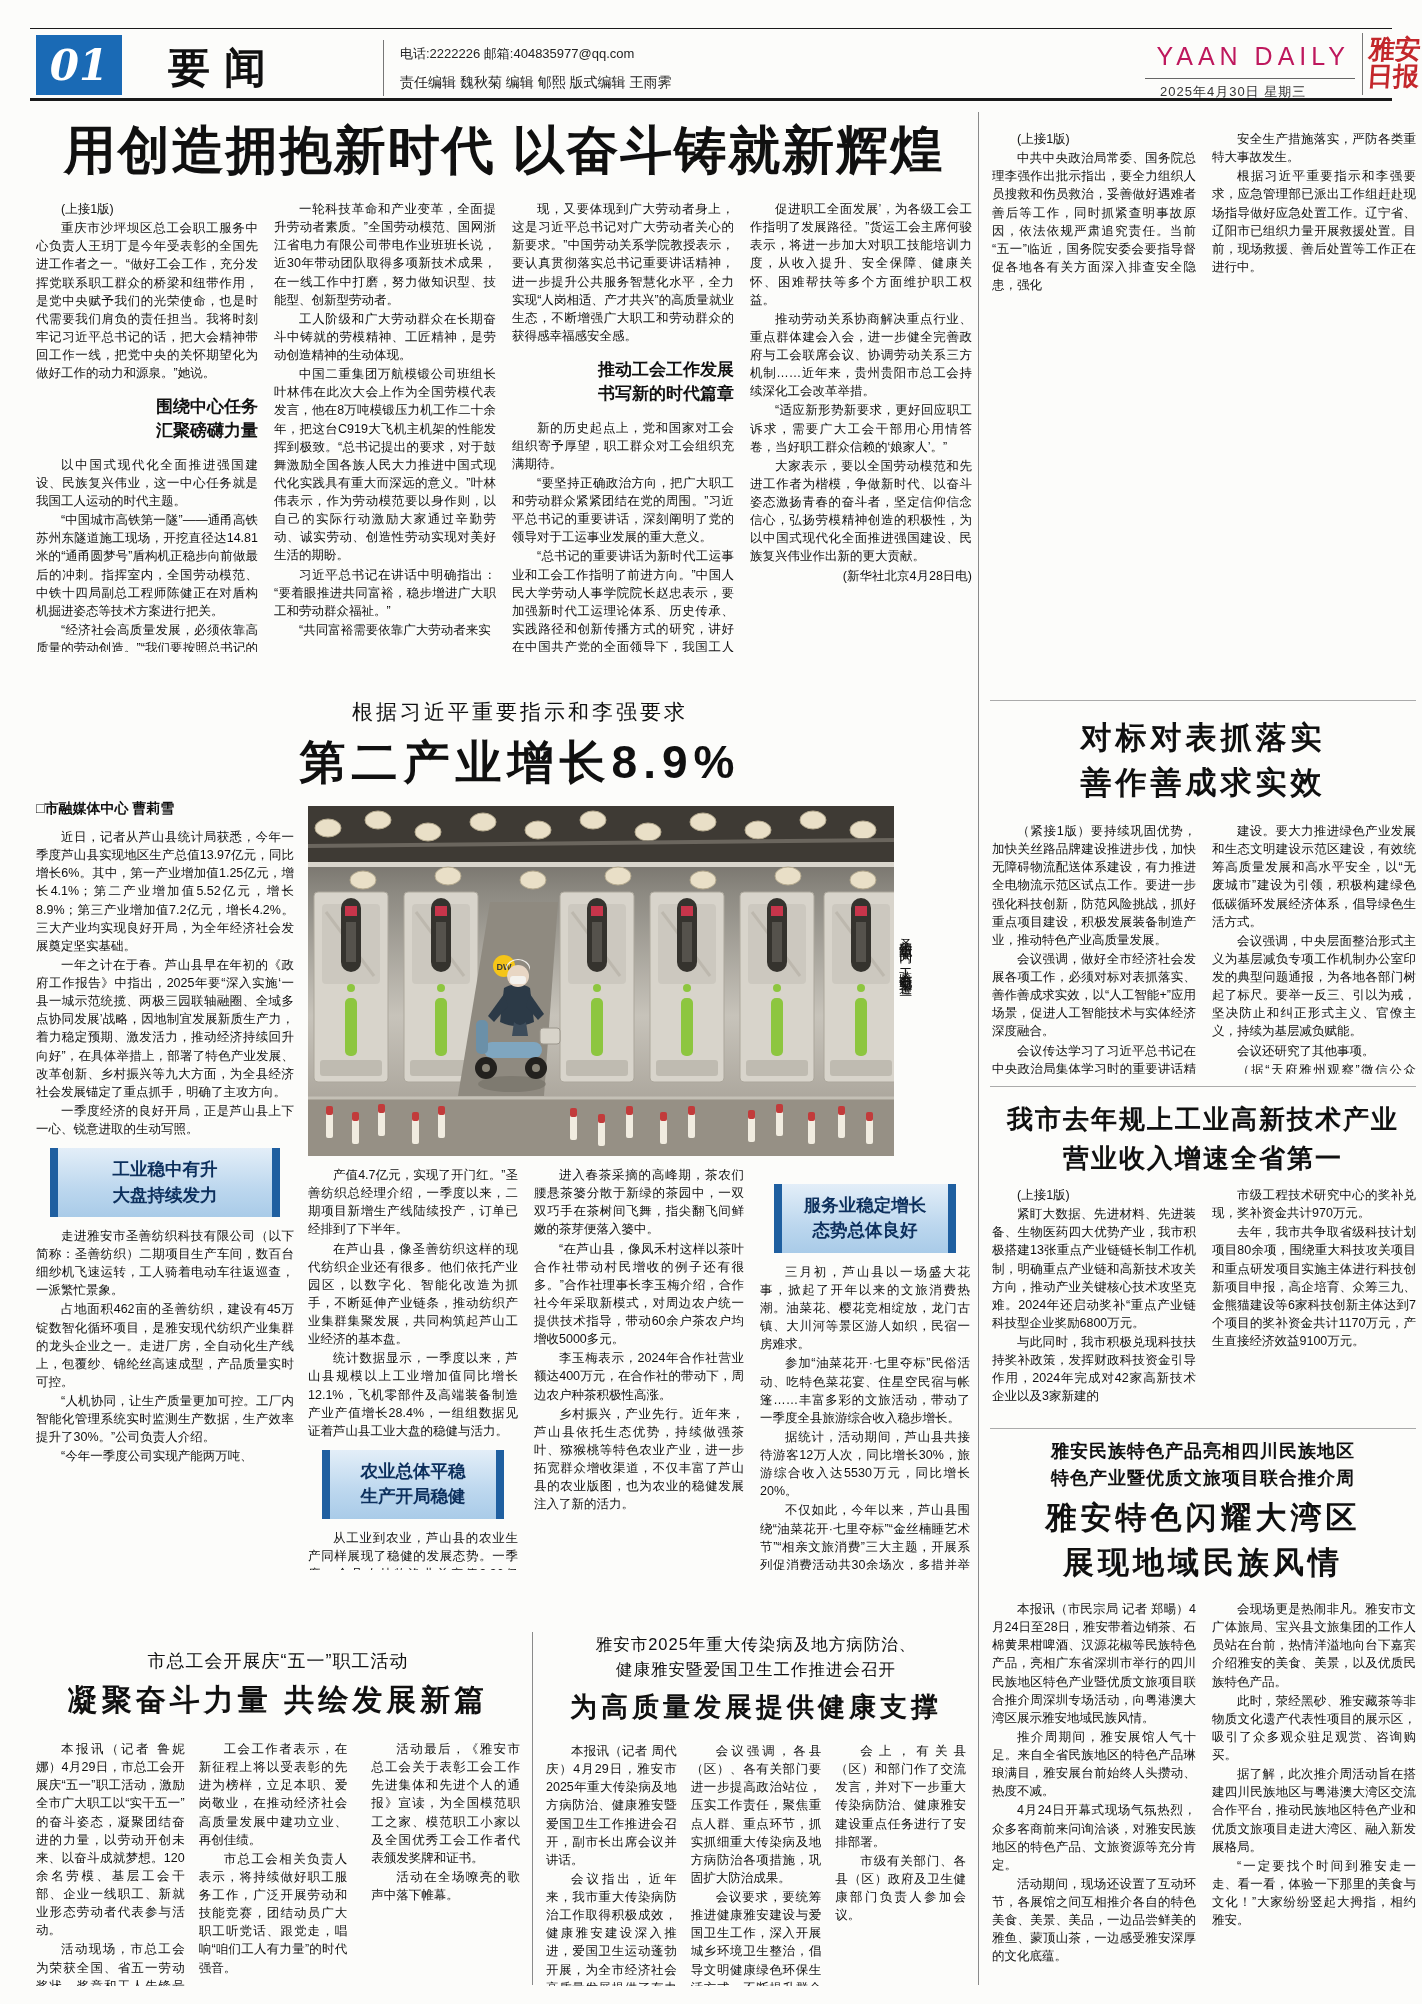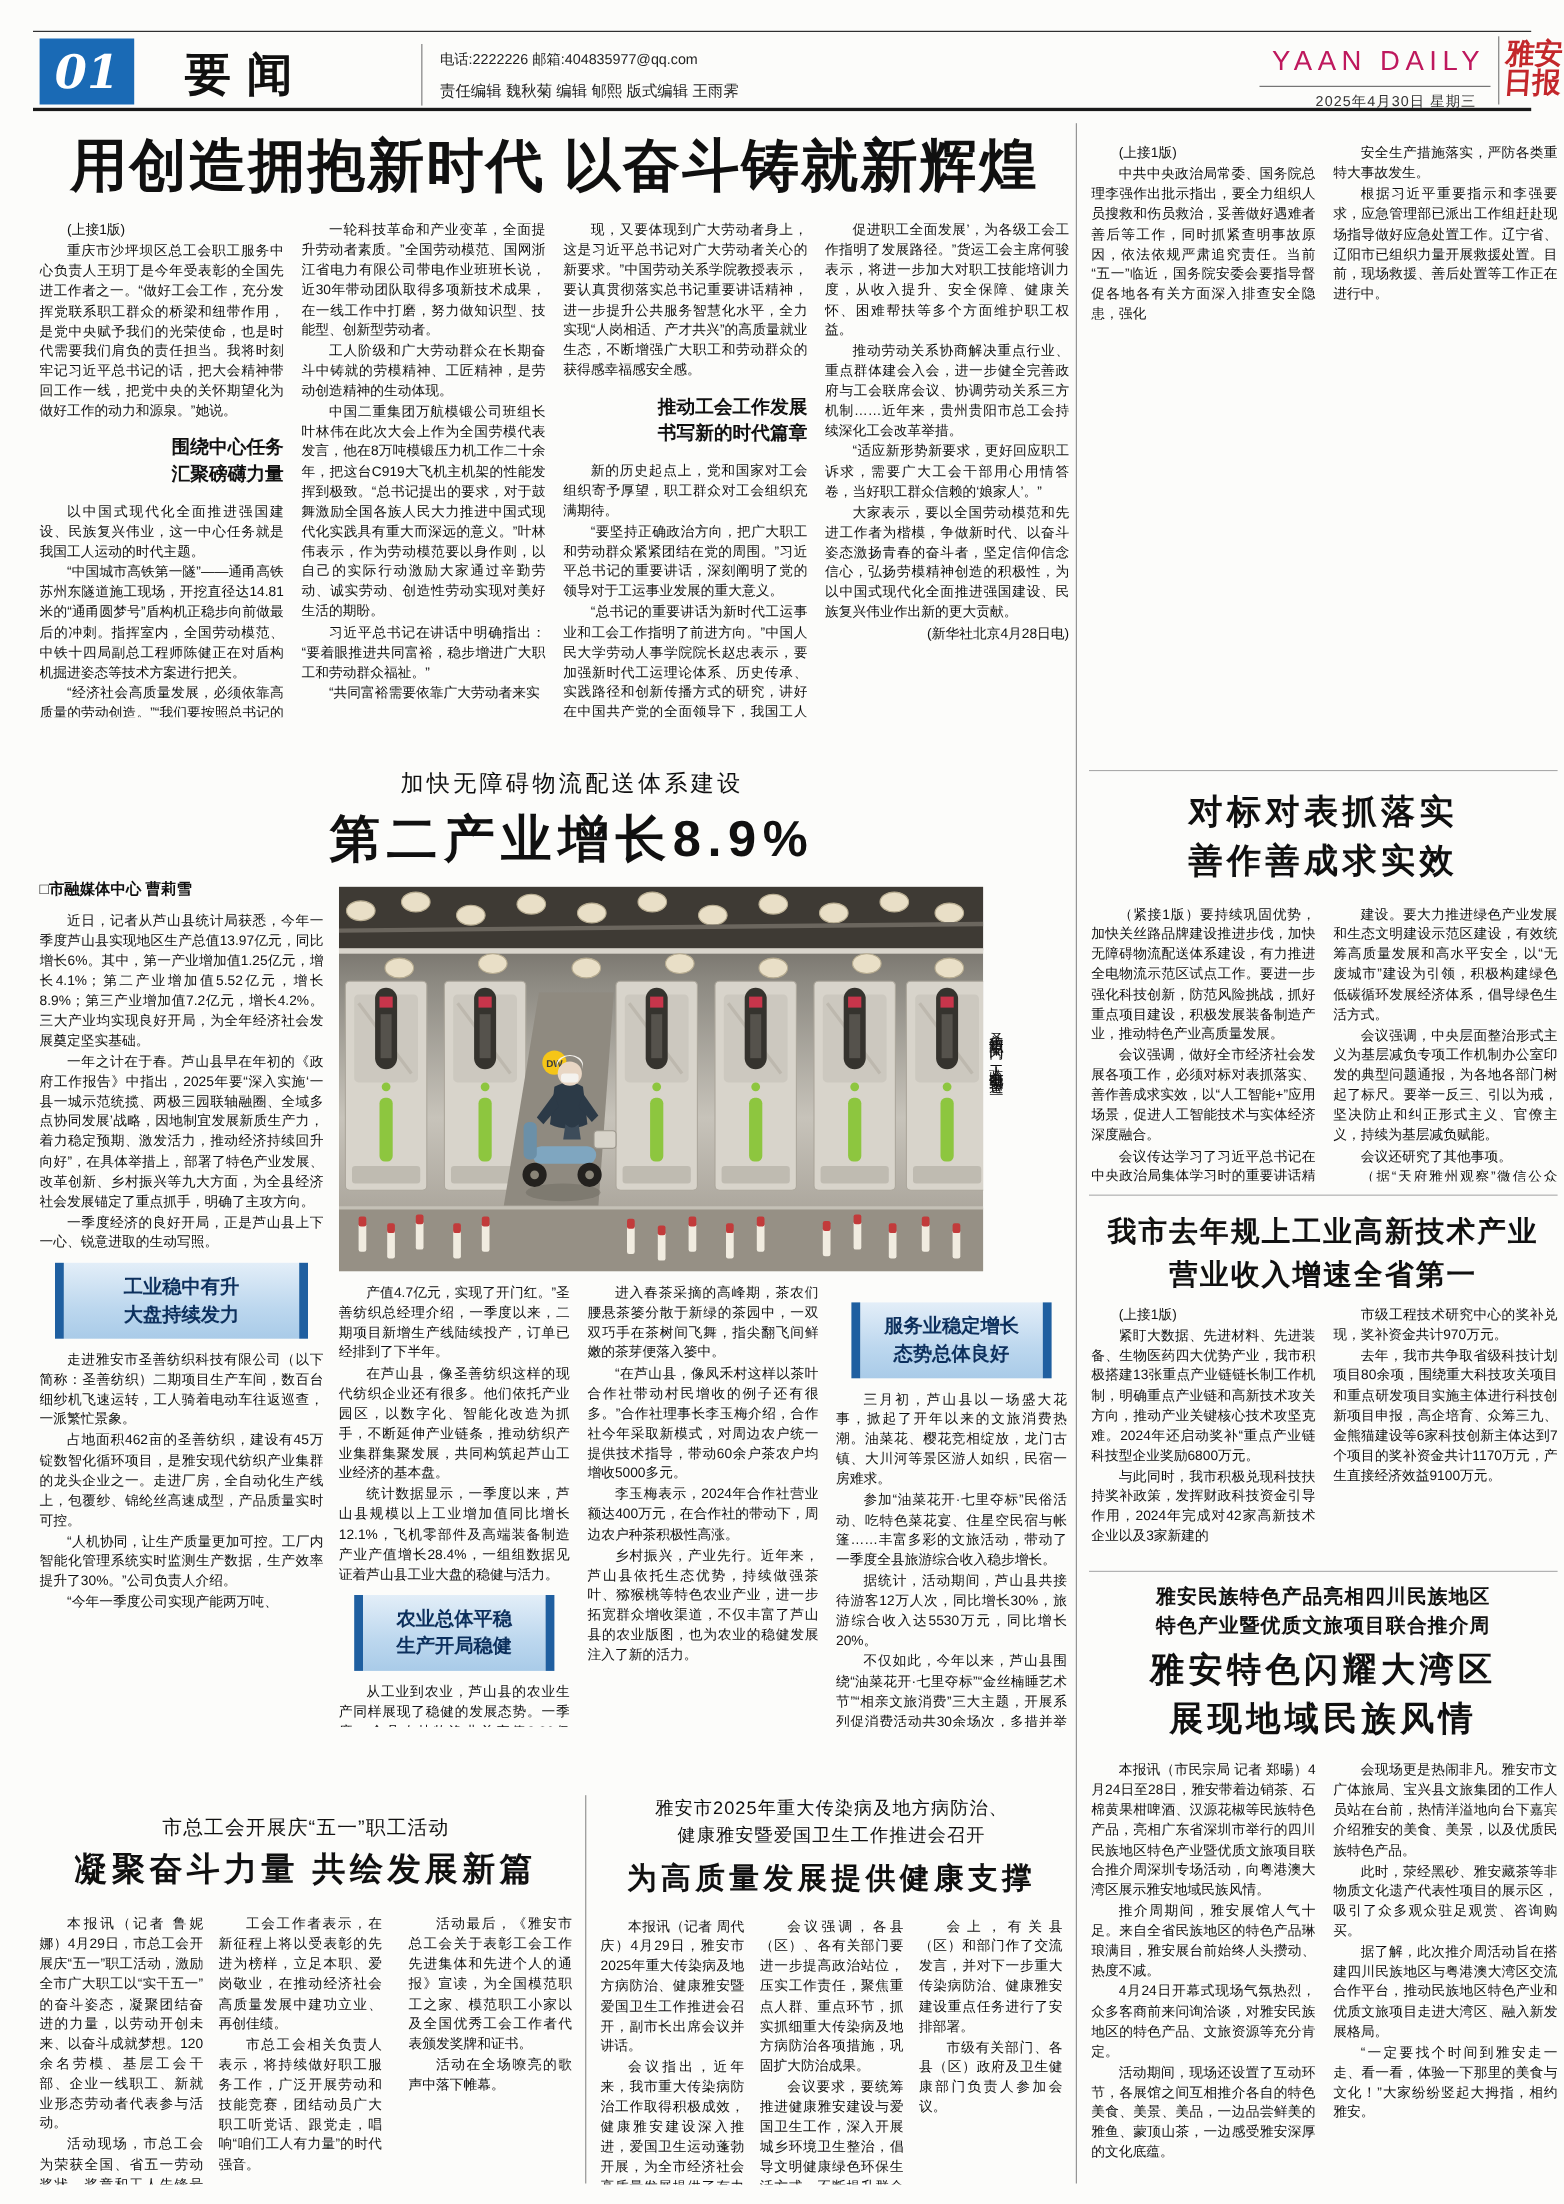--- a/index.html
+++ b/index.html
@@ -9,21 +9,21 @@
   .rule-h{position:absolute;background:#1a1a1a;}
   .rule-v{position:absolute;background:#8a8a8a;width:1px;}
   .rule-lt{position:absolute;background:#aaa;height:1px;}
 
   
   .pagenum{display:flex;align-items:center;justify-content:center;background:#1a6ab5;color:#fff;
            font-family:"DejaVu Serif","Liberation Serif",serif;font-style:italic;font-weight:bold;font-size:42px;}
   .section-name{font-size:42px;font-weight:900;letter-spacing:14px;}
   .contact{font-size:13px;line-height:1.2;color:#222;}
   .yaan-en{font-family:Liberation Sans, sans-serif;color:#be185d;font-size:25px;letter-spacing:5px;}
-  .date-line{font-size:13px;color:#333;letter-spacing:1px;margin-left:36px;}
+  .date-line{font-size:13px;color:#333;letter-spacing:1px;}
   .masthead{color:#c3272b;font-family:"DejaVu Serif","Liberation Serif",serif;font-weight:bold;
             font-size:26px;line-height:1.02;text-align:center;transform:skewX(-4deg);}
 
   
   .body-text{font-size:12.5px;line-height:1.45;}
   .body-text p{margin:0 0 1px;text-indent:2em;text-align:justify;}
   .cols{display:flex;}
   .cols .col{overflow:hidden;}
   .subhead{text-align:right;font-weight:bold;font-size:17px;line-height:1.4;margin:13px 0;text-indent:0;}
   .kicker{text-align:center;font-size:21px;letter-spacing:3px;}
@@ -121,21 +121,21 @@
     <div class="col" style="width:204px;">
         <p>(上接1版)</p>
         <p>中共中央政治局常委、国务院总理李强作出批示指出，要全力组织人员搜救和伤员救治，妥善做好遇难者善后等工作，同时抓紧查明事故原因，依法依规严肃追究责任。当前“五一”临近，国务院安委会要指导督促各地各有关方面深入排查安全隐患，强化</p>
       </div>
     <div class="col" style="width:204px;">
         <p>安全生产措施落实，严防各类重特大事故发生。</p>
         <p>根据习近平重要指示和李强要求，应急管理部已派出工作组赶赴现场指导做好应急处置工作。辽宁省、辽阳市已组织力量开展救援处置。目前，现场救援、善后处置等工作正在进行中。</p>
       </div>
   </div>
 
-  <div class="kicker abs" style="left:240px;top:698px;width:560px;">加快无障碍物流配送体系建设</div>
+  <div class="kicker abs" style="left:240px;top:698px;width:560px;">根据习近平重要指示和李强要求</div>
   <div class="headline-lg abs" style="left:200px;top:732px;width:640px;">第二产业增长8.9%</div>
   <div class="byline abs" style="left:36px;top:800px;">□市融媒体中心 曹莉雪</div>
 
   <div class="abs" style="left:308px;top:806px;width:586px;height:350px;overflow:hidden;">
     <svg width="586" height="350" viewBox="0 0 586 350" xmlns="http://www.w3.org/2000/svg">
       <defs>
         <linearGradient id="pgbg" x1="0" y1="0" x2="0" y2="1">
           <stop offset="0" stop-color="#55504a"></stop>
             <stop offset="0.25" stop-color="#8d8a82"></stop>
           <stop offset="0.6" stop-color="#c7c3ba"></stop>

